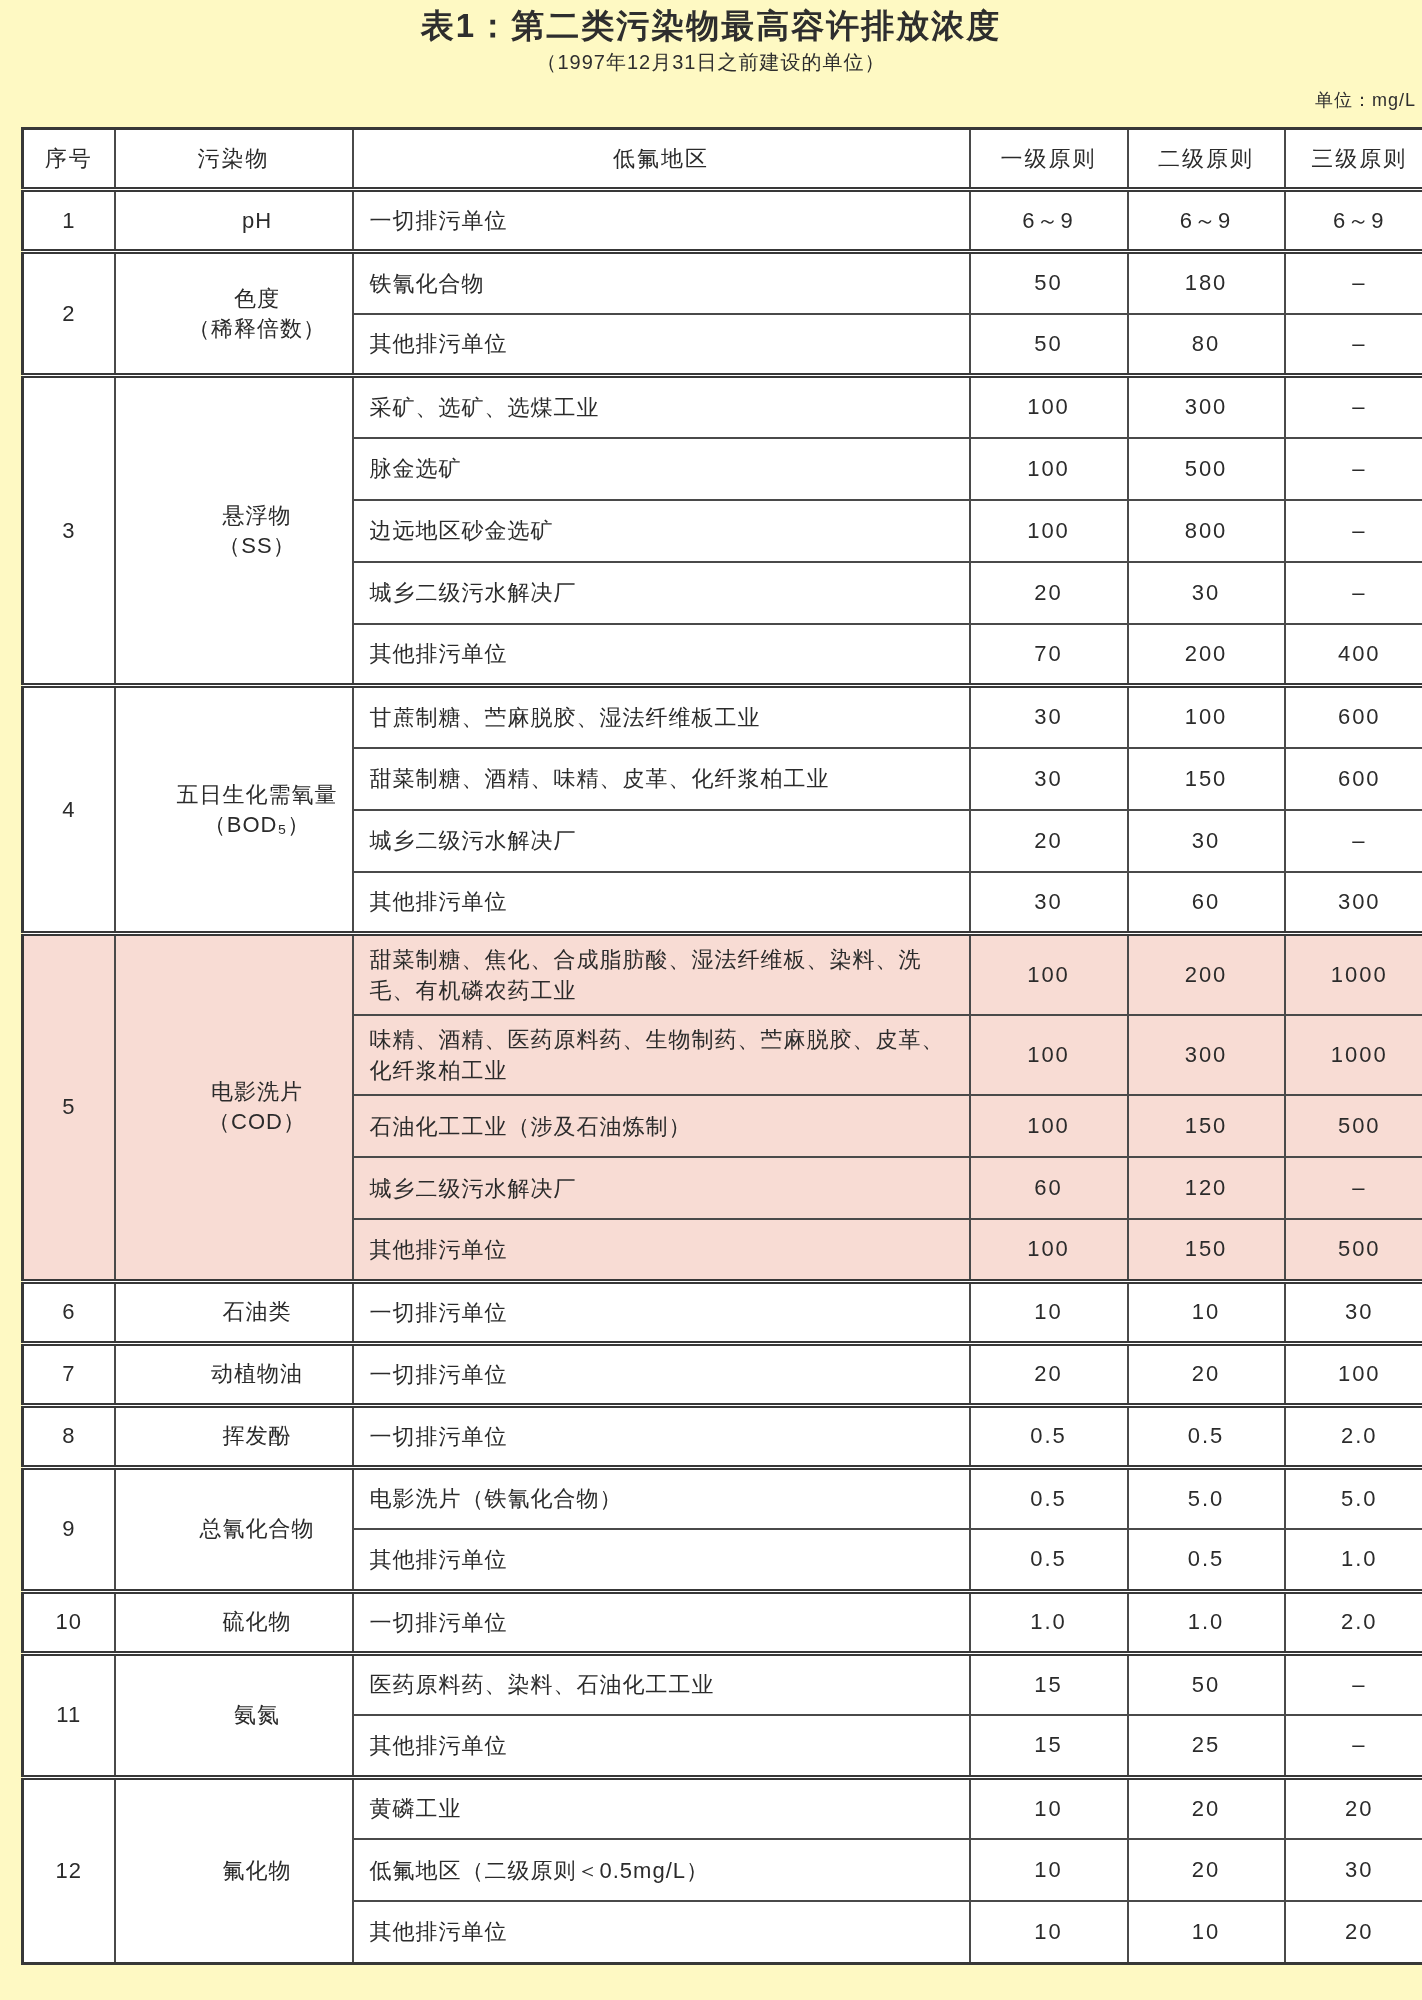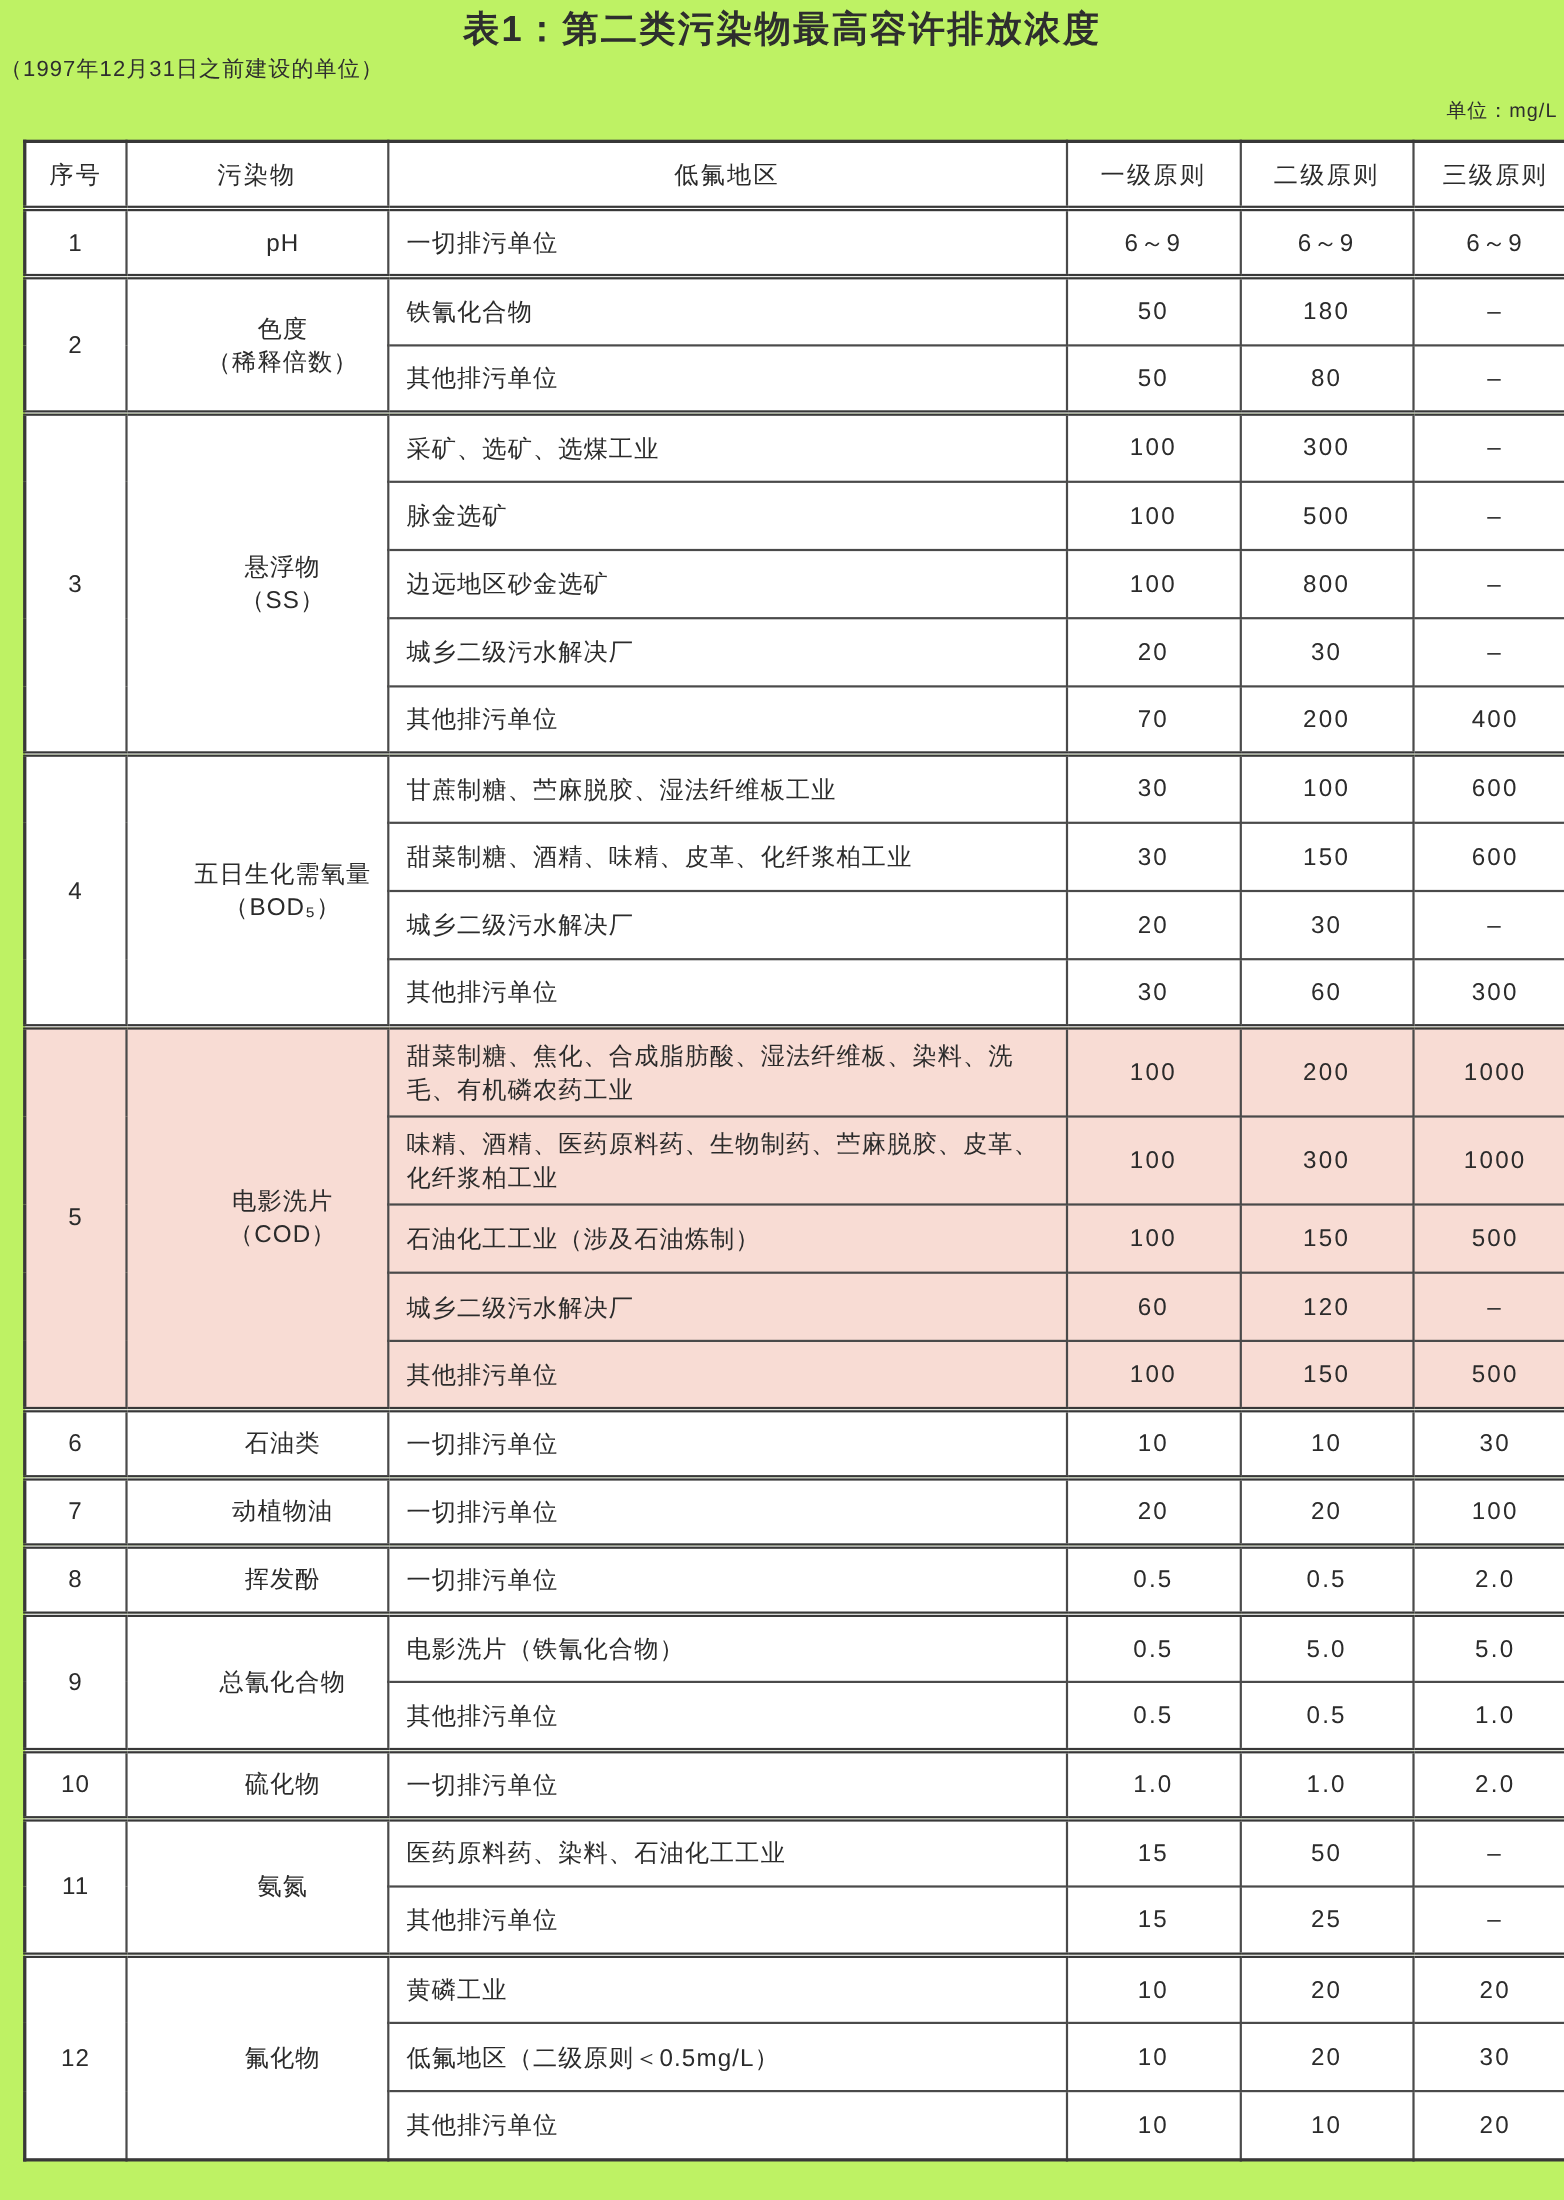--- a/index.html
+++ b/index.html
@@ -1,31 +1,31 @@
 <!DOCTYPE html>
 <html><head>
 <meta charset="utf-8">
 <style>
   html,body{margin:0;padding:0;background:#ffffff;}
   .page{
     position:relative;
     width:1422px;height:2000px;
-    background:#bef264;
+    background:#fef9c3;
     font-family:"Liberation Sans","DejaVu Sans",sans-serif;
     color:#2b2b2b;
     overflow:hidden;
   }
   .title{
     position:absolute;top:4px;left:0;width:100%;
     text-align:center;font-size:33px;font-weight:bold;
     letter-spacing:2px;color:#2e2e2e;
   }
   .subtitle{
     position:absolute;top:49px;left:0;width:100%;
-    text-align:left;font-size:20px;color:#2e2e2e;letter-spacing:1px;
+    text-align:center;font-size:20px;color:#2e2e2e;letter-spacing:1px;
   }
   .unit-label{
     position:absolute;top:88px;right:6px;
     font-size:18px;color:#2e2e2e;letter-spacing:1px;
   }
   table.main{
     position:absolute;top:127px;left:5px;
     width:1412px;
     border-collapse:collapse;
     table-layout:fixed;

